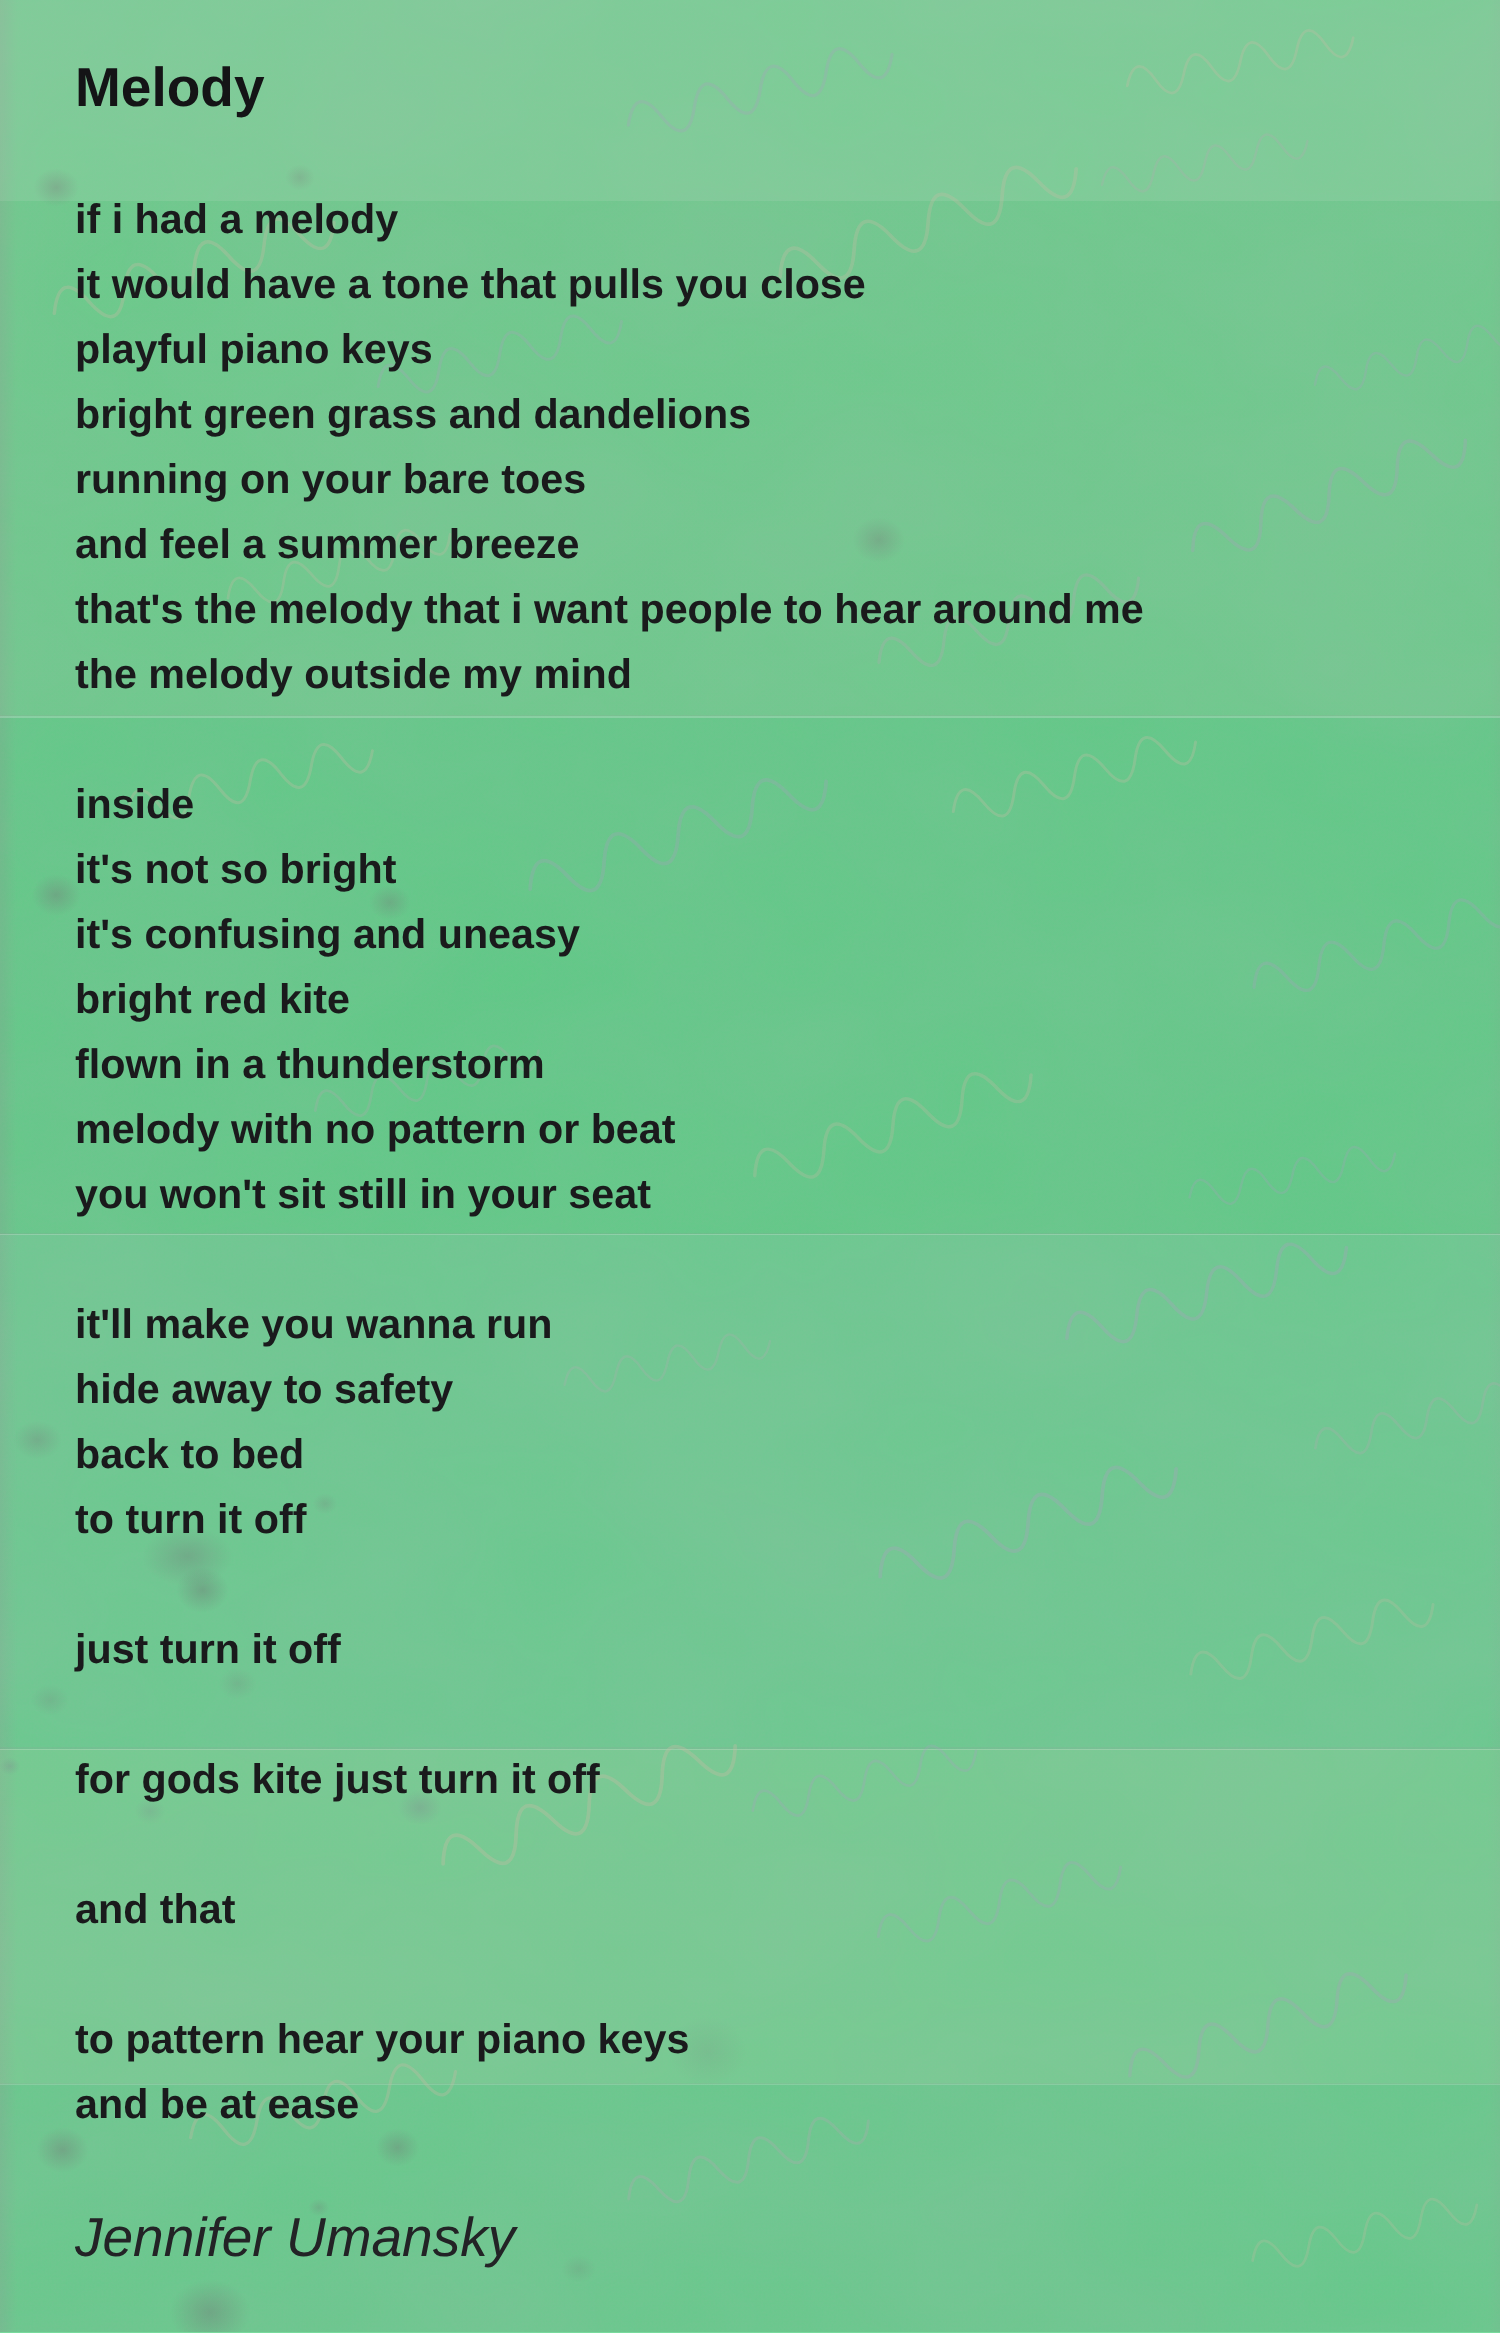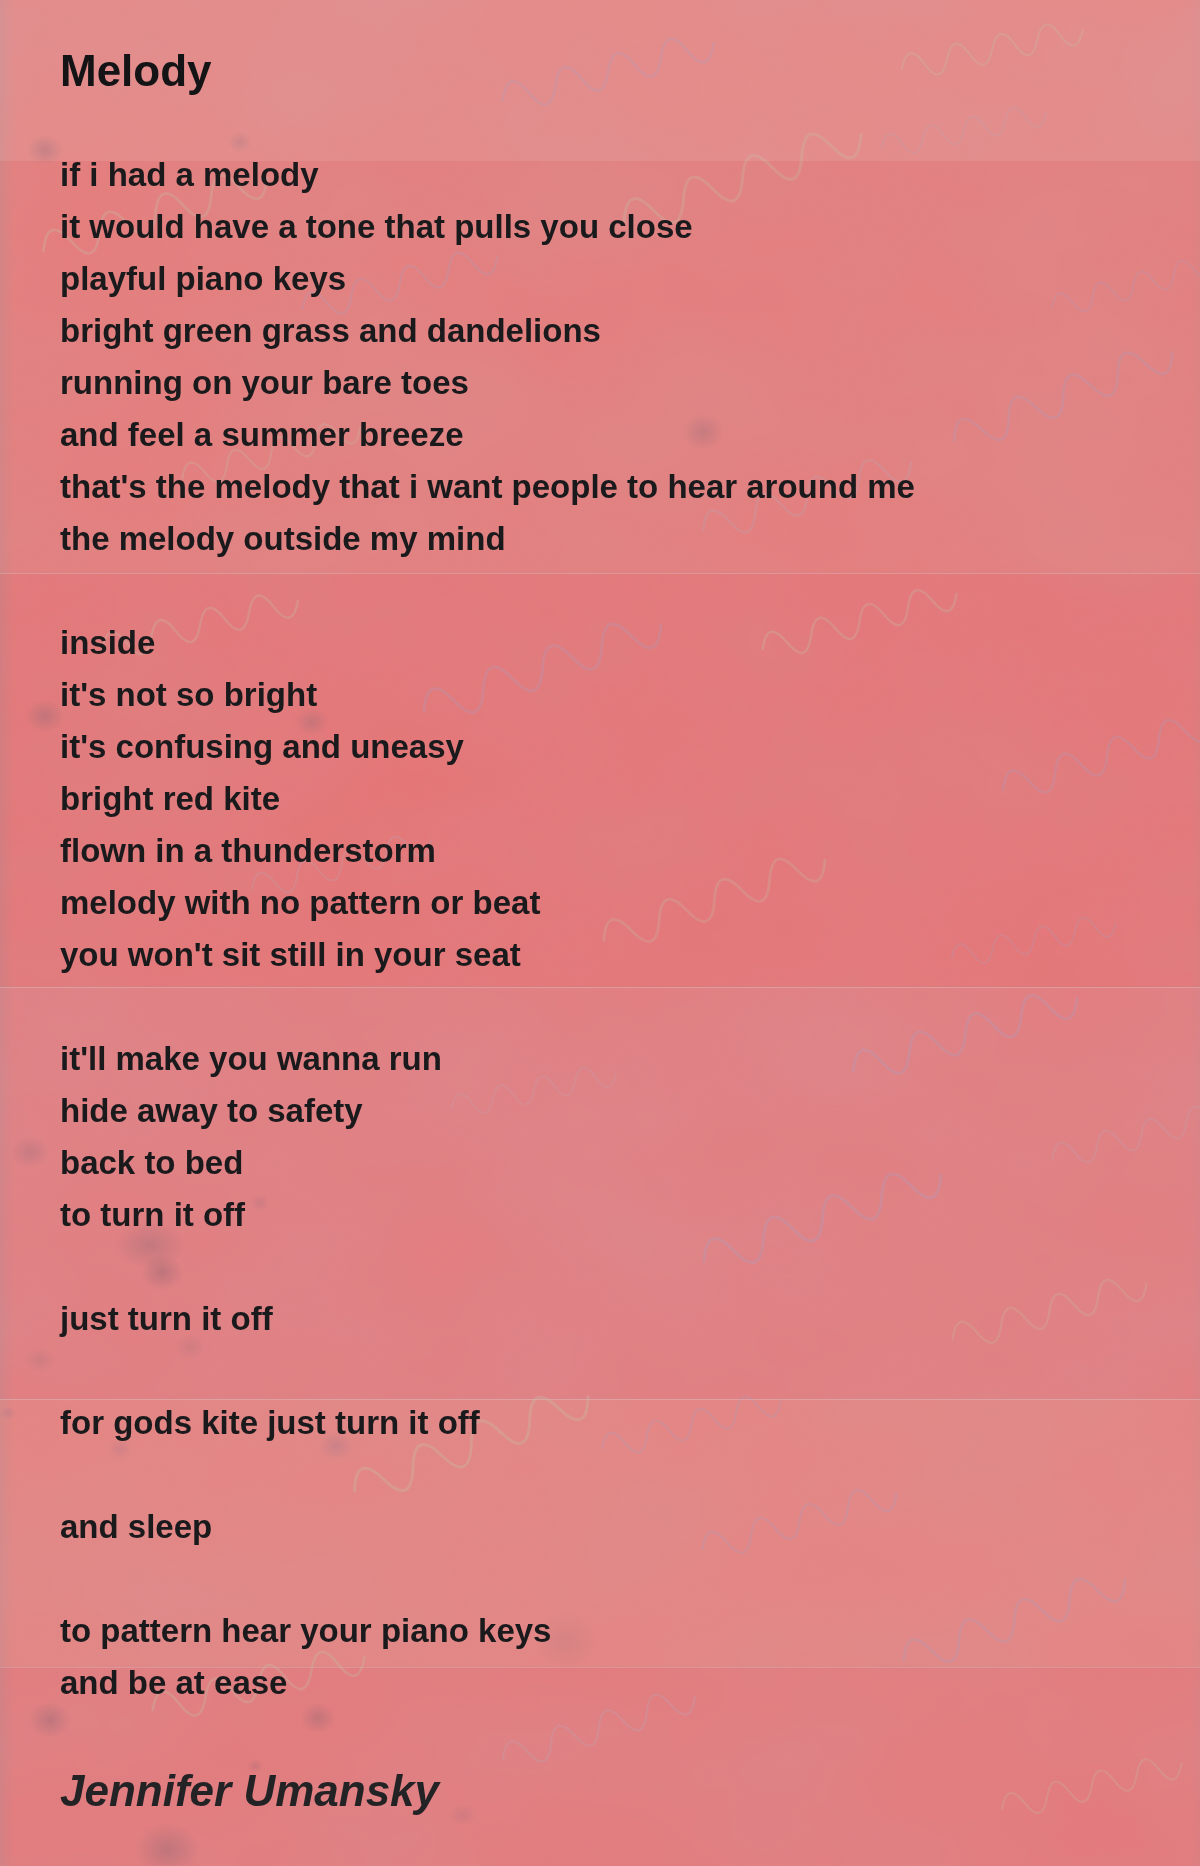--- a/index.html
+++ b/index.html
@@ -1,19 +1,19 @@
 <!DOCTYPE html>
 <html><head>
 <meta charset="utf-8">
 <style>
   html,body{margin:0;padding:0;}
   body{width:1200px;height:1866px;overflow:hidden;}
   .page{
     position:relative;width:1200px;height:1866px;overflow:hidden;
-    background:#ef4444;
+    background:#22c55e;
     font-family:"Liberation Sans",sans-serif;
   }
   .layer{position:absolute;left:0;top:0;width:1200px;height:1866px;pointer-events:none;}
   
   .bands{
     background-image:
       linear-gradient(180deg,
         rgba(224,218,214,.45) 0 161px,
         rgba(219,211,208,.38) 161px 573px,
         rgba(216,211,214,.32) 573px 987px,
@@ -57,21 +57,21 @@
   .title{
     font-size:44px;line-height:52px;font-weight:700;color:#141416;
     margin:45px 0 0 0;
   }
   .stanza{
     font-size:33px;line-height:52px;font-weight:700;color:#1a1a1c;
     margin:16px 0 52px 0;white-space:pre-line;
   }
   .stanza.first{margin-top:52px;}
   .author{
-    font-size:44px;line-height:52px;font-style:italic;font-weight:700;color:#232326;
+    font-size:44px;line-height:52px;font-style:italic;font-weight:400;color:#232326;
     padding-top:4px;
   }
 </style>
 </head>
 <body>
 
 <div class="page">
 
   <div class="layer bands"></div>
 
@@ -140,19 +140,19 @@
 bright red kite
 flown in a thunderstorm
 melody with no pattern or beat
 you won't sit still in your seat</p>
     <p class="stanza">it'll make you wanna run
 hide away to safety
 back to bed
 to turn it off</p>
     <p class="stanza">just turn it off</p>
     <p class="stanza">for gods kite just turn it off</p>
-    <p class="stanza">and sleep</p>
+    <p class="stanza">and that</p>
     <p class="stanza">to pattern hear your piano keys
 and be at ease</p>
     <div class="author">Jennifer Umansky</div>
   </div>
 
 </div>
 
 </body></html>

